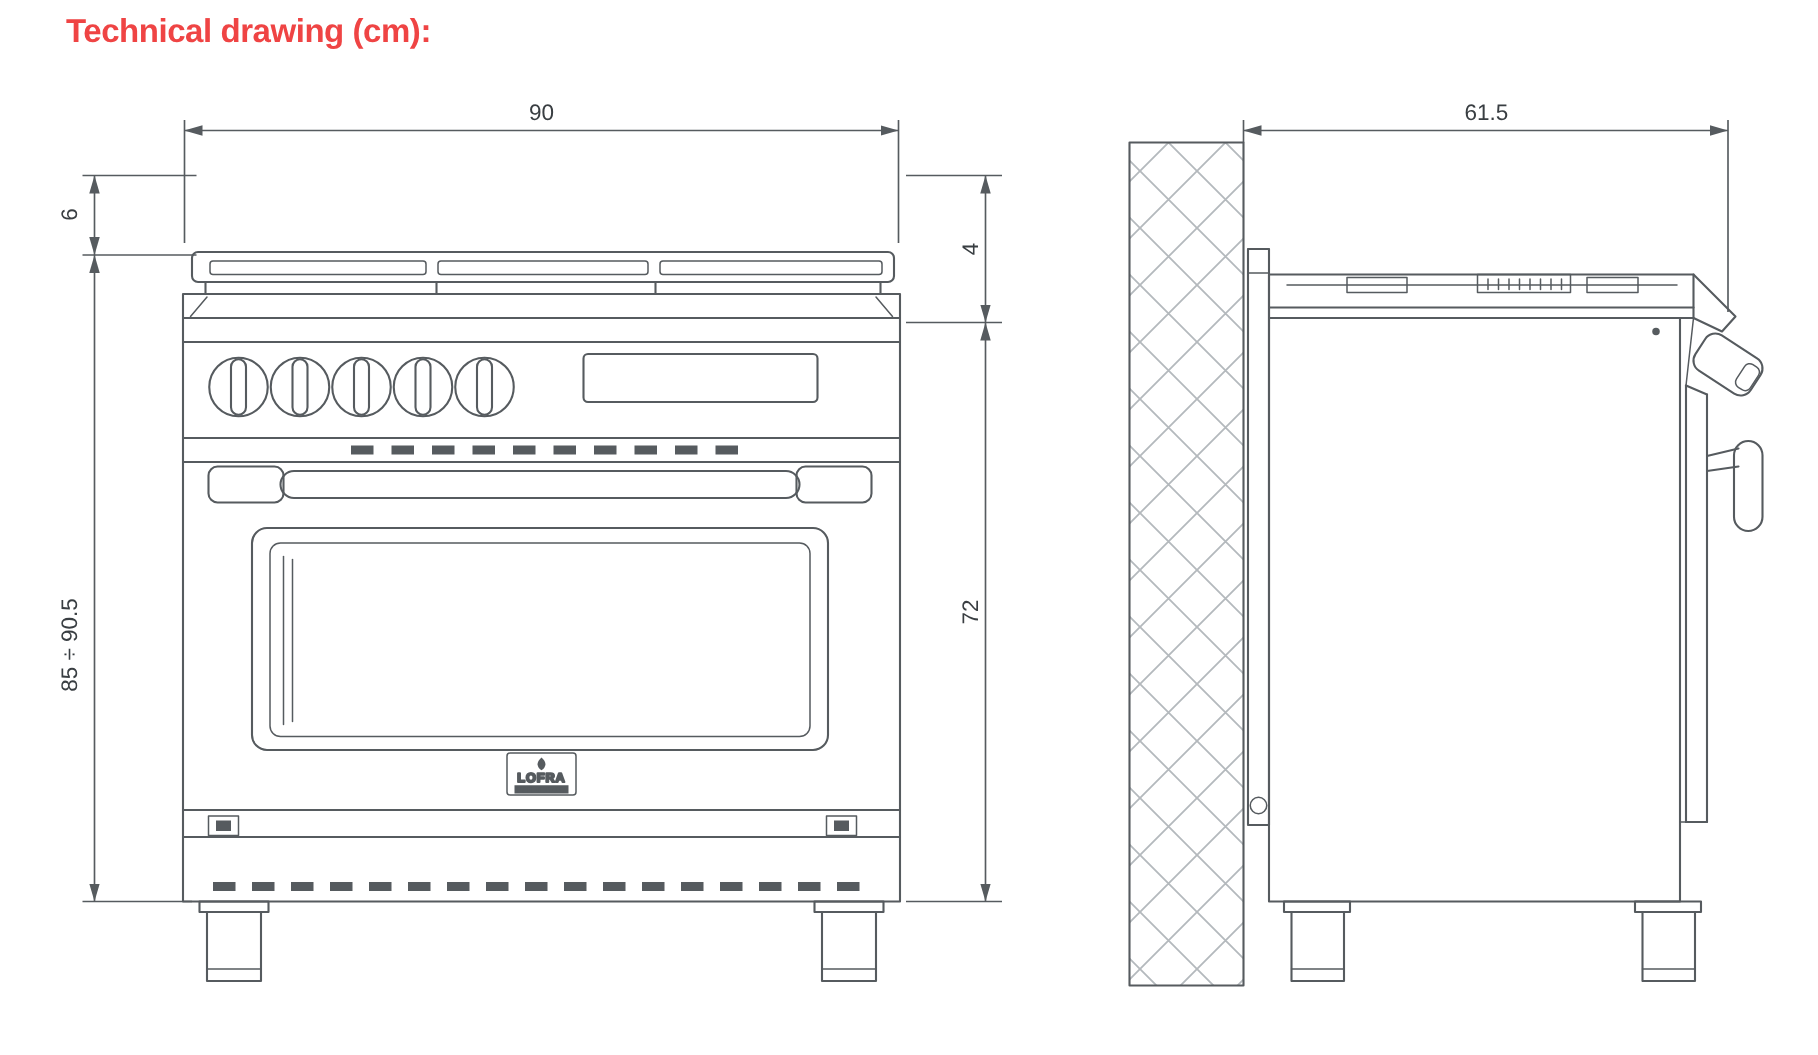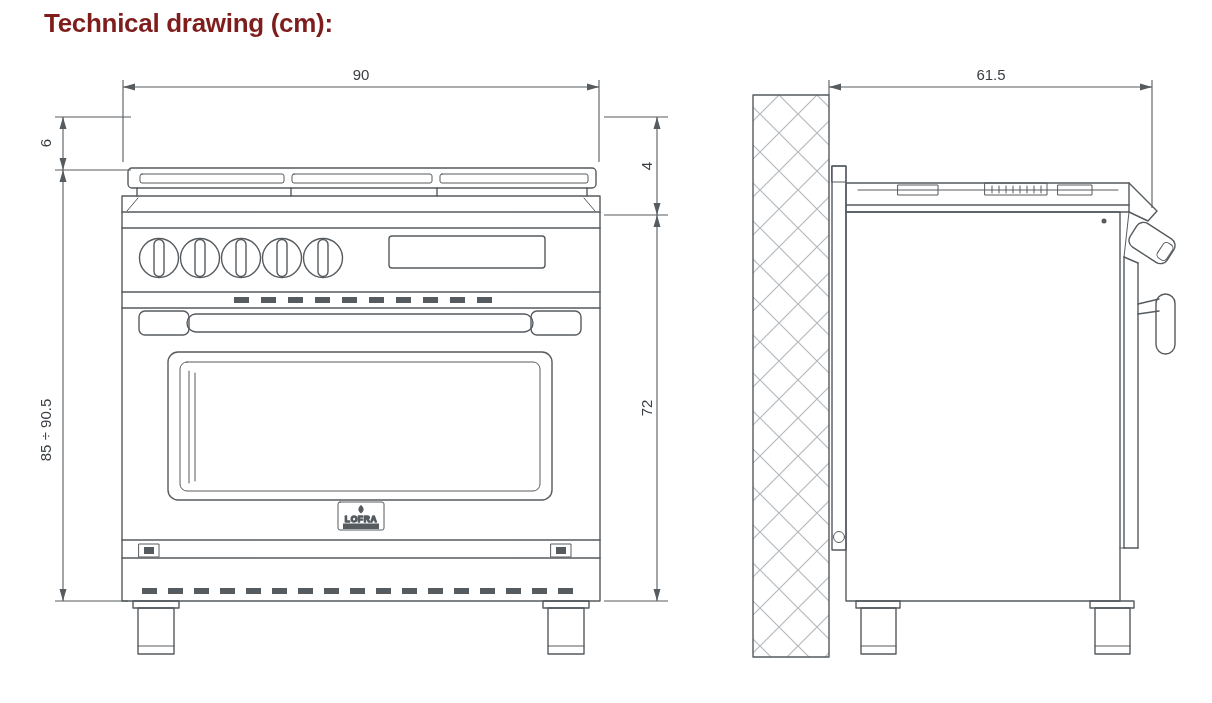--- a/index.html
+++ b/index.html
@@ -5,21 +5,21 @@
   * { box-sizing: border-box; }
   html, body { margin: 0; padding: 0; background: #ffffff; }
   body {
     width: 1212px; height: 703px;
     position: relative;
     font-family: "Liberation Sans", sans-serif;
     overflow: hidden;
   }
   h1.title {
     position: absolute; left: 44px; top: 8px; margin: 0;
-    font-size: 26px; font-weight: 700; color: #7f1d1d;
+    font-size: 22px; font-weight: 700; color: #ef4444;
     letter-spacing: -0.3px;
     font-family: "Liberation Sans", sans-serif;
   }
   svg.drawing { position: absolute; left: 0; top: 0; }
   .ln  { stroke: #565b5f; stroke-width: 1.4; fill: none; stroke-linecap: round; stroke-linejoin: round; }
   .tn  { stroke: #565b5f; stroke-width: 1;   fill: none; }
   .dim { stroke: #565b5f; stroke-width: 1.1; fill: none; }
   .sol { fill: #565b5f; stroke: none; }
   .lbl { font-family: "Liberation Sans", sans-serif; font-size: 15px; fill: #393e42; }
   .vent { stroke: #565b5f; stroke-width: 6; fill: none; stroke-linecap: butt; }

